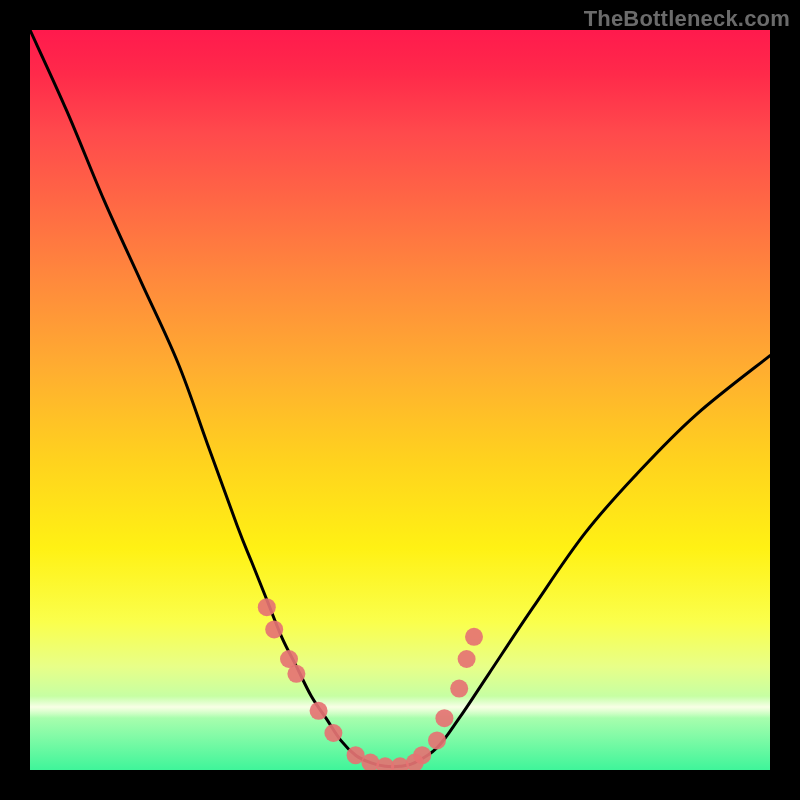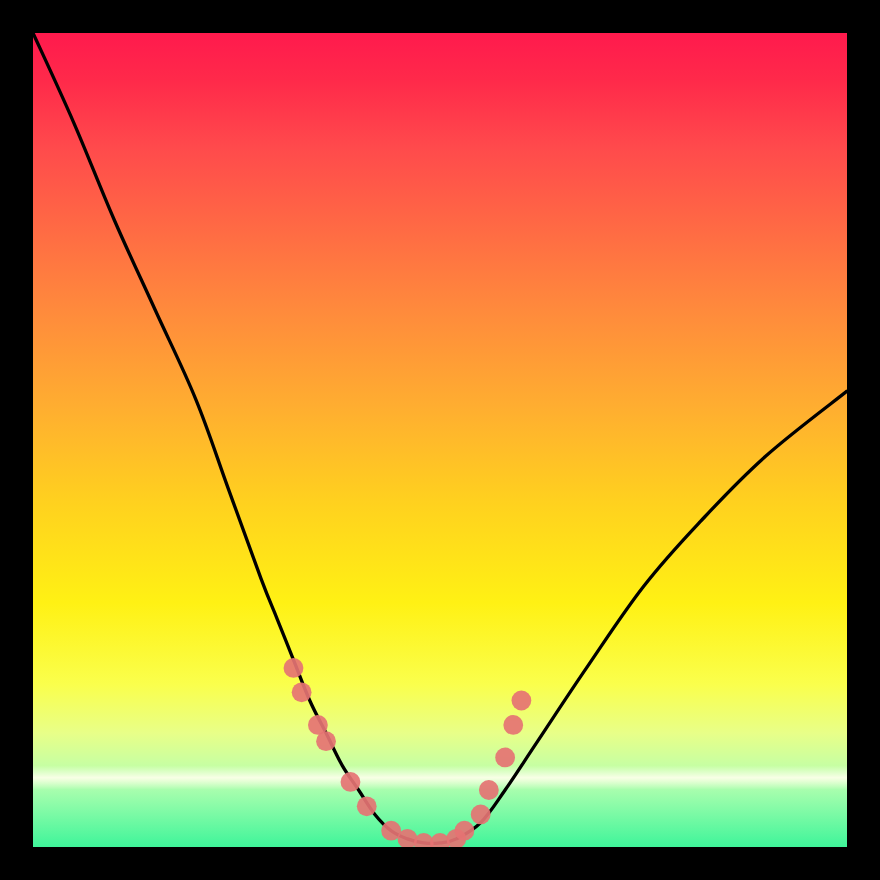--- a/index.html
+++ b/index.html
@@ -69,20 +69,21 @@
     width: 740px;
     height: 740px;
     z-index: 5;
     pointer-events: none;
   }
 </style>
 </head>
 <body>
 
 <div class="frame">
+  <div class="watermark">TheBottleneck.com</div>
   <div class="plot-area"></div>
   <div class="near-white-band"></div>
   <svg class="curve" viewBox="0 0 740 740" preserveAspectRatio="none">
     <g>
       <path id="curve-path" fill="none" stroke="#000000" stroke-width="3" stroke-linecap="round" stroke-linejoin="round" d="M 0.00 0.00 C 6.66 14.65, 23.68 50.76, 37.00 81.40 C 50.32 112.04, 60.68 139.56, 74.00 170.20 C 87.32 200.84, 97.68 222.30, 111.00 251.60 C 124.32 280.90, 136.01 303.70, 148.00 333.00 C 159.99 362.30, 166.94 385.10, 177.60 414.40 C 188.26 443.70, 199.21 474.49, 207.20 495.80 C 215.19 517.11, 216.67 519.48, 222.00 532.80 C 227.33 546.12, 231.47 556.48, 236.80 569.80 C 242.13 583.12, 246.27 594.81, 251.60 606.80 C 256.93 618.79, 261.07 625.74, 266.40 636.40 C 271.73 647.06, 275.87 656.68, 281.20 666.00 C 286.53 675.32, 290.67 680.21, 296.00 688.20 C 301.33 696.19, 305.47 703.74, 310.80 710.40 C 316.13 717.06, 320.27 721.20, 325.60 725.20 C 330.93 729.20, 335.07 730.60, 340.40 732.60 C 345.73 734.60, 349.87 735.63, 355.20 736.30 C 360.53 736.97, 364.67 736.97, 370.00 736.30 C 375.33 735.63, 378.14 735.93, 384.80 732.60 C 391.46 729.27, 399.01 725.79, 407.00 717.80 C 414.99 709.81, 419.88 701.52, 429.20 688.20 C 438.52 674.88, 445.48 663.78, 458.80 643.80 C 472.12 623.82, 485.88 602.51, 503.20 577.20 C 520.52 551.89, 536.35 527.18, 555.00 503.20 C 573.65 479.22, 586.82 465.31, 606.80 444.00 C 626.78 422.69, 642.02 406.11, 666.00 384.80 C 689.98 363.49, 726.68 336.26, 740.00 325.60"></path>
     </g>
     <g id="markers-group">
         <circle cx="236.80" cy="577.20" r="9" fill="#e57373" fill-opacity="0.92"></circle>
         <circle cx="244.20" cy="599.40" r="9" fill="#e57373" fill-opacity="0.92"></circle>
         <circle cx="259.00" cy="629.00" r="9" fill="#e57373" fill-opacity="0.92"></circle>

